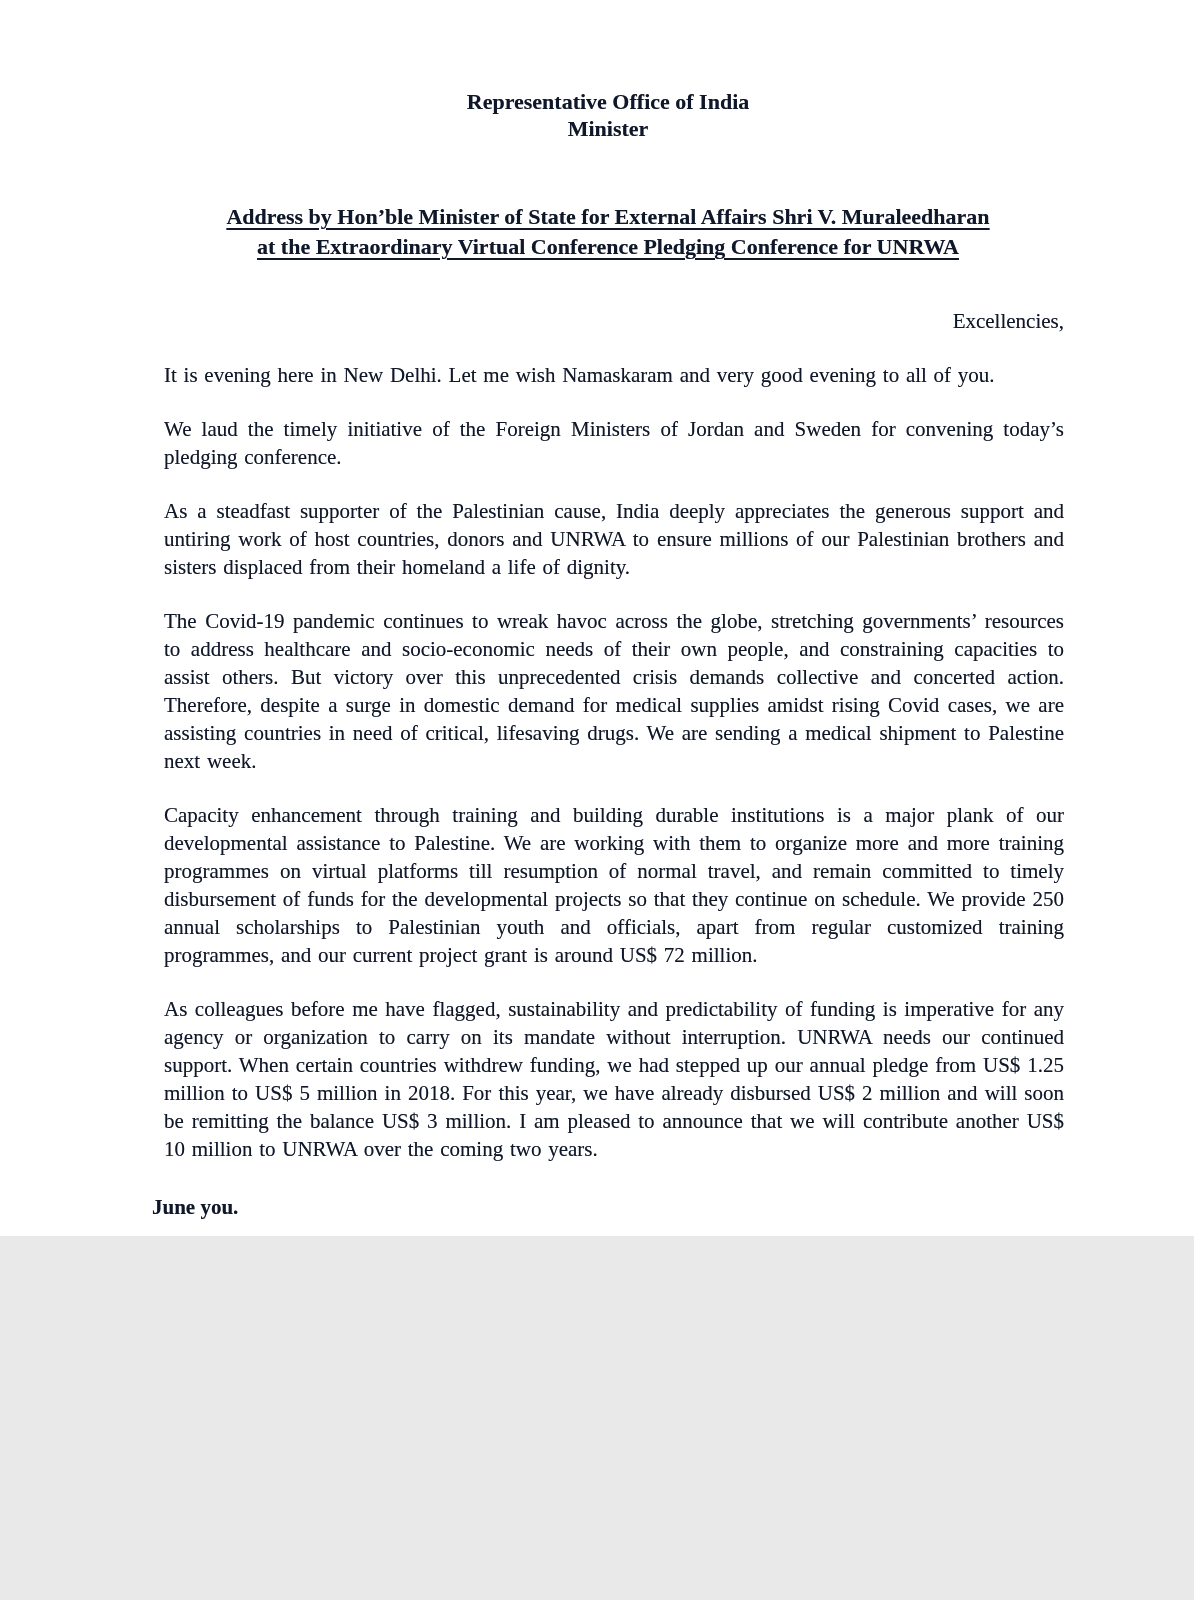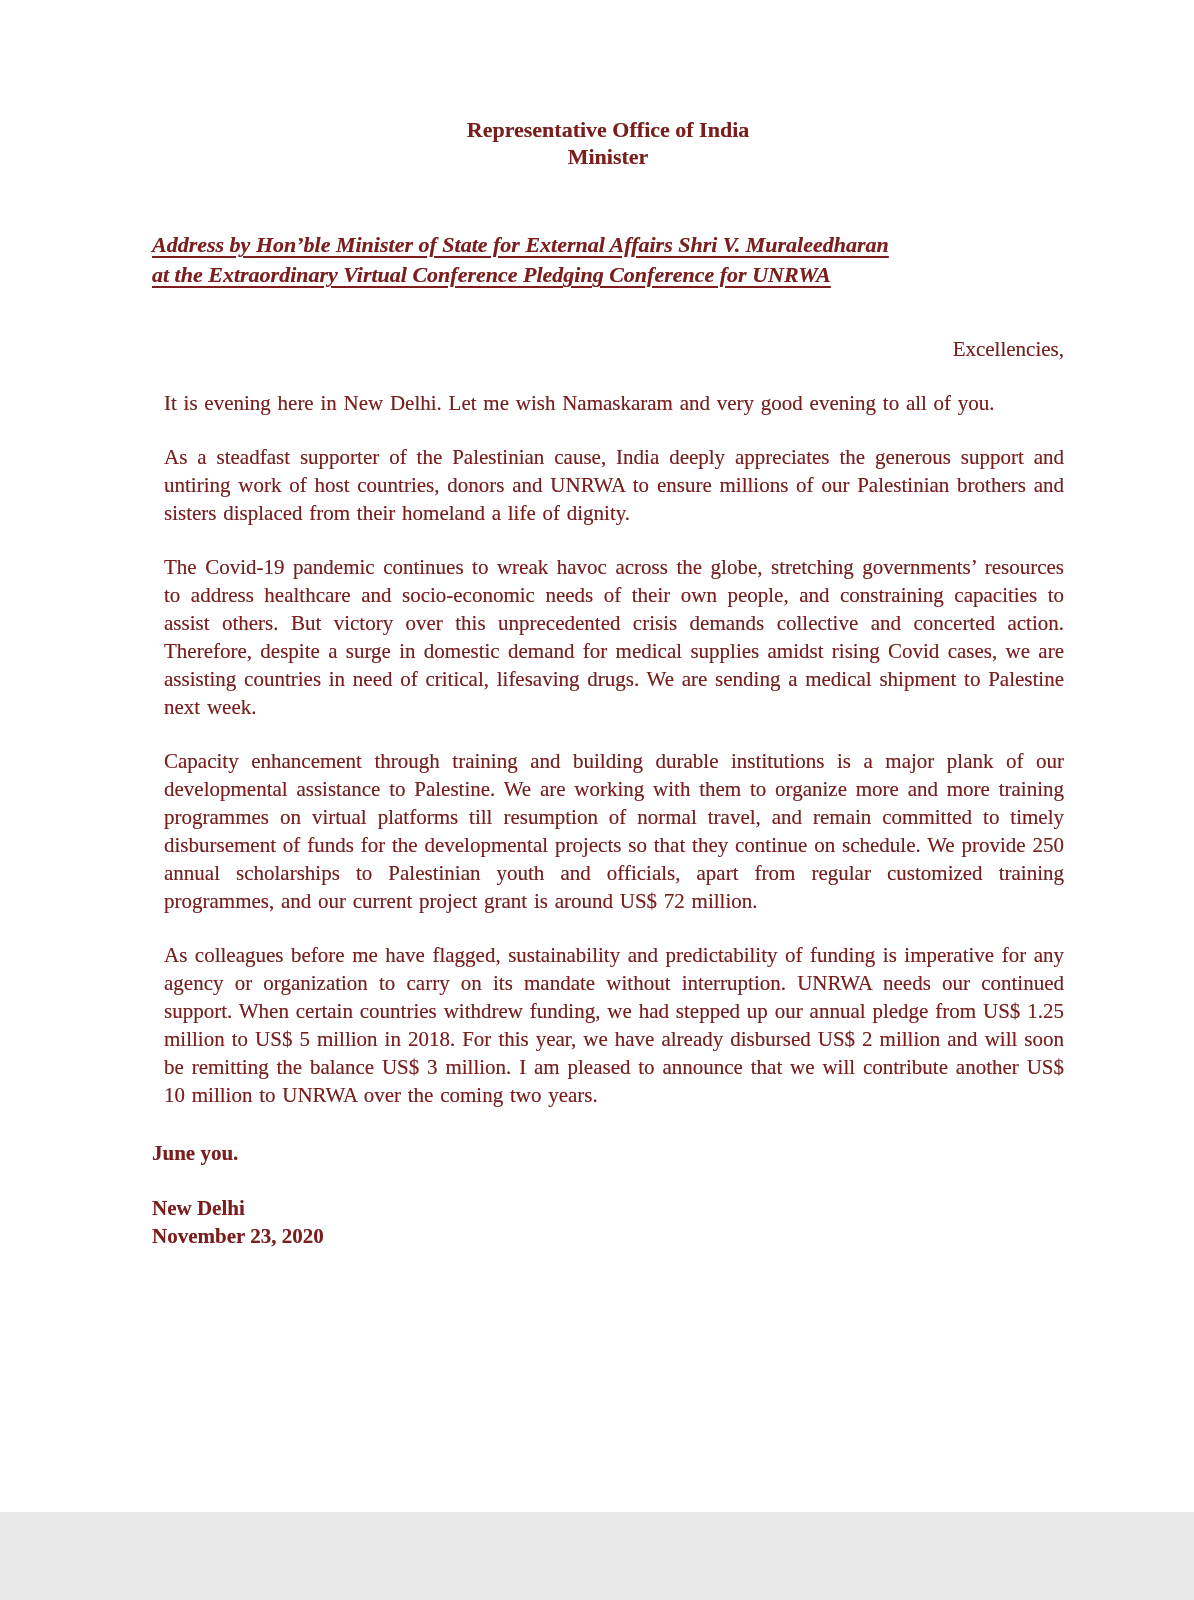--- a/index.html
+++ b/index.html
@@ -3,43 +3,43 @@
 <meta charset="utf-8">
 <style>
   html, body {
     margin: 0;
     padding: 0;
     background: #e9e9e9;
   }
   .page {
     position: relative;
     width: 1194px;
-    height: 1512px;
+    height: 1236px;
     background: #ffffff;
     box-sizing: border-box;
-    padding: 116px 130px 0 152px;
+    padding: 88px 130px 0 152px;
     font-family: "Liberation Serif", serif;
-    color: #7f1d1d;
+    color: #0f172a;
     text-shadow: 0 0 0.6px rgba(20,20,20,0.45);
     overflow: hidden;
   }
   .letterhead {
     text-align: center;
     font-weight: bold;
     font-size: 22px;
     line-height: 27px;
     margin: 0;
   }
   .lh-line { display: block; }
   .title {
     margin: 60px 0 8px 0;
+    text-align: center;
     font-size: 22px;
     font-weight: bold;
     line-height: 30px;
-    font-style: italic;
   }
   .title-line {
     display: block;
     text-decoration: underline;
     text-decoration-thickness: 2px;
     text-underline-offset: 4px;
   }
   .body-text {
     margin-top: 45px;
     font-size: 21px;
@@ -77,20 +77,21 @@
 
   <h1 class="title">
     <span class="title-line">Address by Hon’ble Minister of State for External Affairs Shri V. Muraleedharan</span>
     <span class="title-line">at the Extraordinary Virtual Conference Pledging Conference for UNRWA</span>
   </h1>
 
   <div class="body-text">
     <p class="salutation">Excellencies,</p>
 
     <p class="para">It is evening here in New Delhi. Let me wish Namaskaram and very good evening to all of you.</p>
+    <p class="para">We laud the timely initiative of the Foreign Ministers of Jordan and Sweden for convening today’s pledging conference.</p>
     <p class="para">As a steadfast supporter of the Palestinian cause, India deeply appreciates the generous support and untiring work of host countries, donors and UNRWA to ensure millions of our Palestinian brothers and sisters displaced from their homeland a life of dignity.</p>
     <p class="para">The Covid-19 pandemic continues to wreak havoc across the globe, stretching governments’ resources to address healthcare and socio-economic needs of their own people, and constraining capacities to assist others. But victory over this unprecedented crisis demands collective and concerted action. Therefore, despite a surge in domestic demand for medical supplies amidst rising Covid cases, we are assisting countries in need of critical, lifesaving drugs. We are sending a medical shipment to Palestine next week.</p>
     <p class="para">Capacity enhancement through training and building durable institutions is a major plank of our developmental assistance to Palestine. We are working with them to organize more and more training programmes on virtual platforms till resumption of normal travel, and remain committed to timely disbursement of funds for the developmental projects so that they continue on schedule. We provide 250 annual scholarships to Palestinian youth and officials, apart from regular customized training programmes, and our current project grant is around US$ 72 million.</p>
     <p class="para">As colleagues before me have flagged, sustainability and predictability of funding is imperative for any agency or organization to carry on its mandate without interruption. UNRWA needs our continued support. When certain countries withdrew funding, we had stepped up our annual pledge from US$ 1.25 million to US$ 5 million in 2018. For this year, we have already disbursed US$ 2 million and will soon be remitting the balance US$ 3 million. I am pleased to announce that we will contribute another US$ 10 million to UNRWA over the coming two years.</p>
 
     <p class="thanks">June you.</p>
 
     <div class="signoff">
       <span class="signoff-line">New Delhi</span>
       <span class="signoff-line">November 23, 2020</span>

